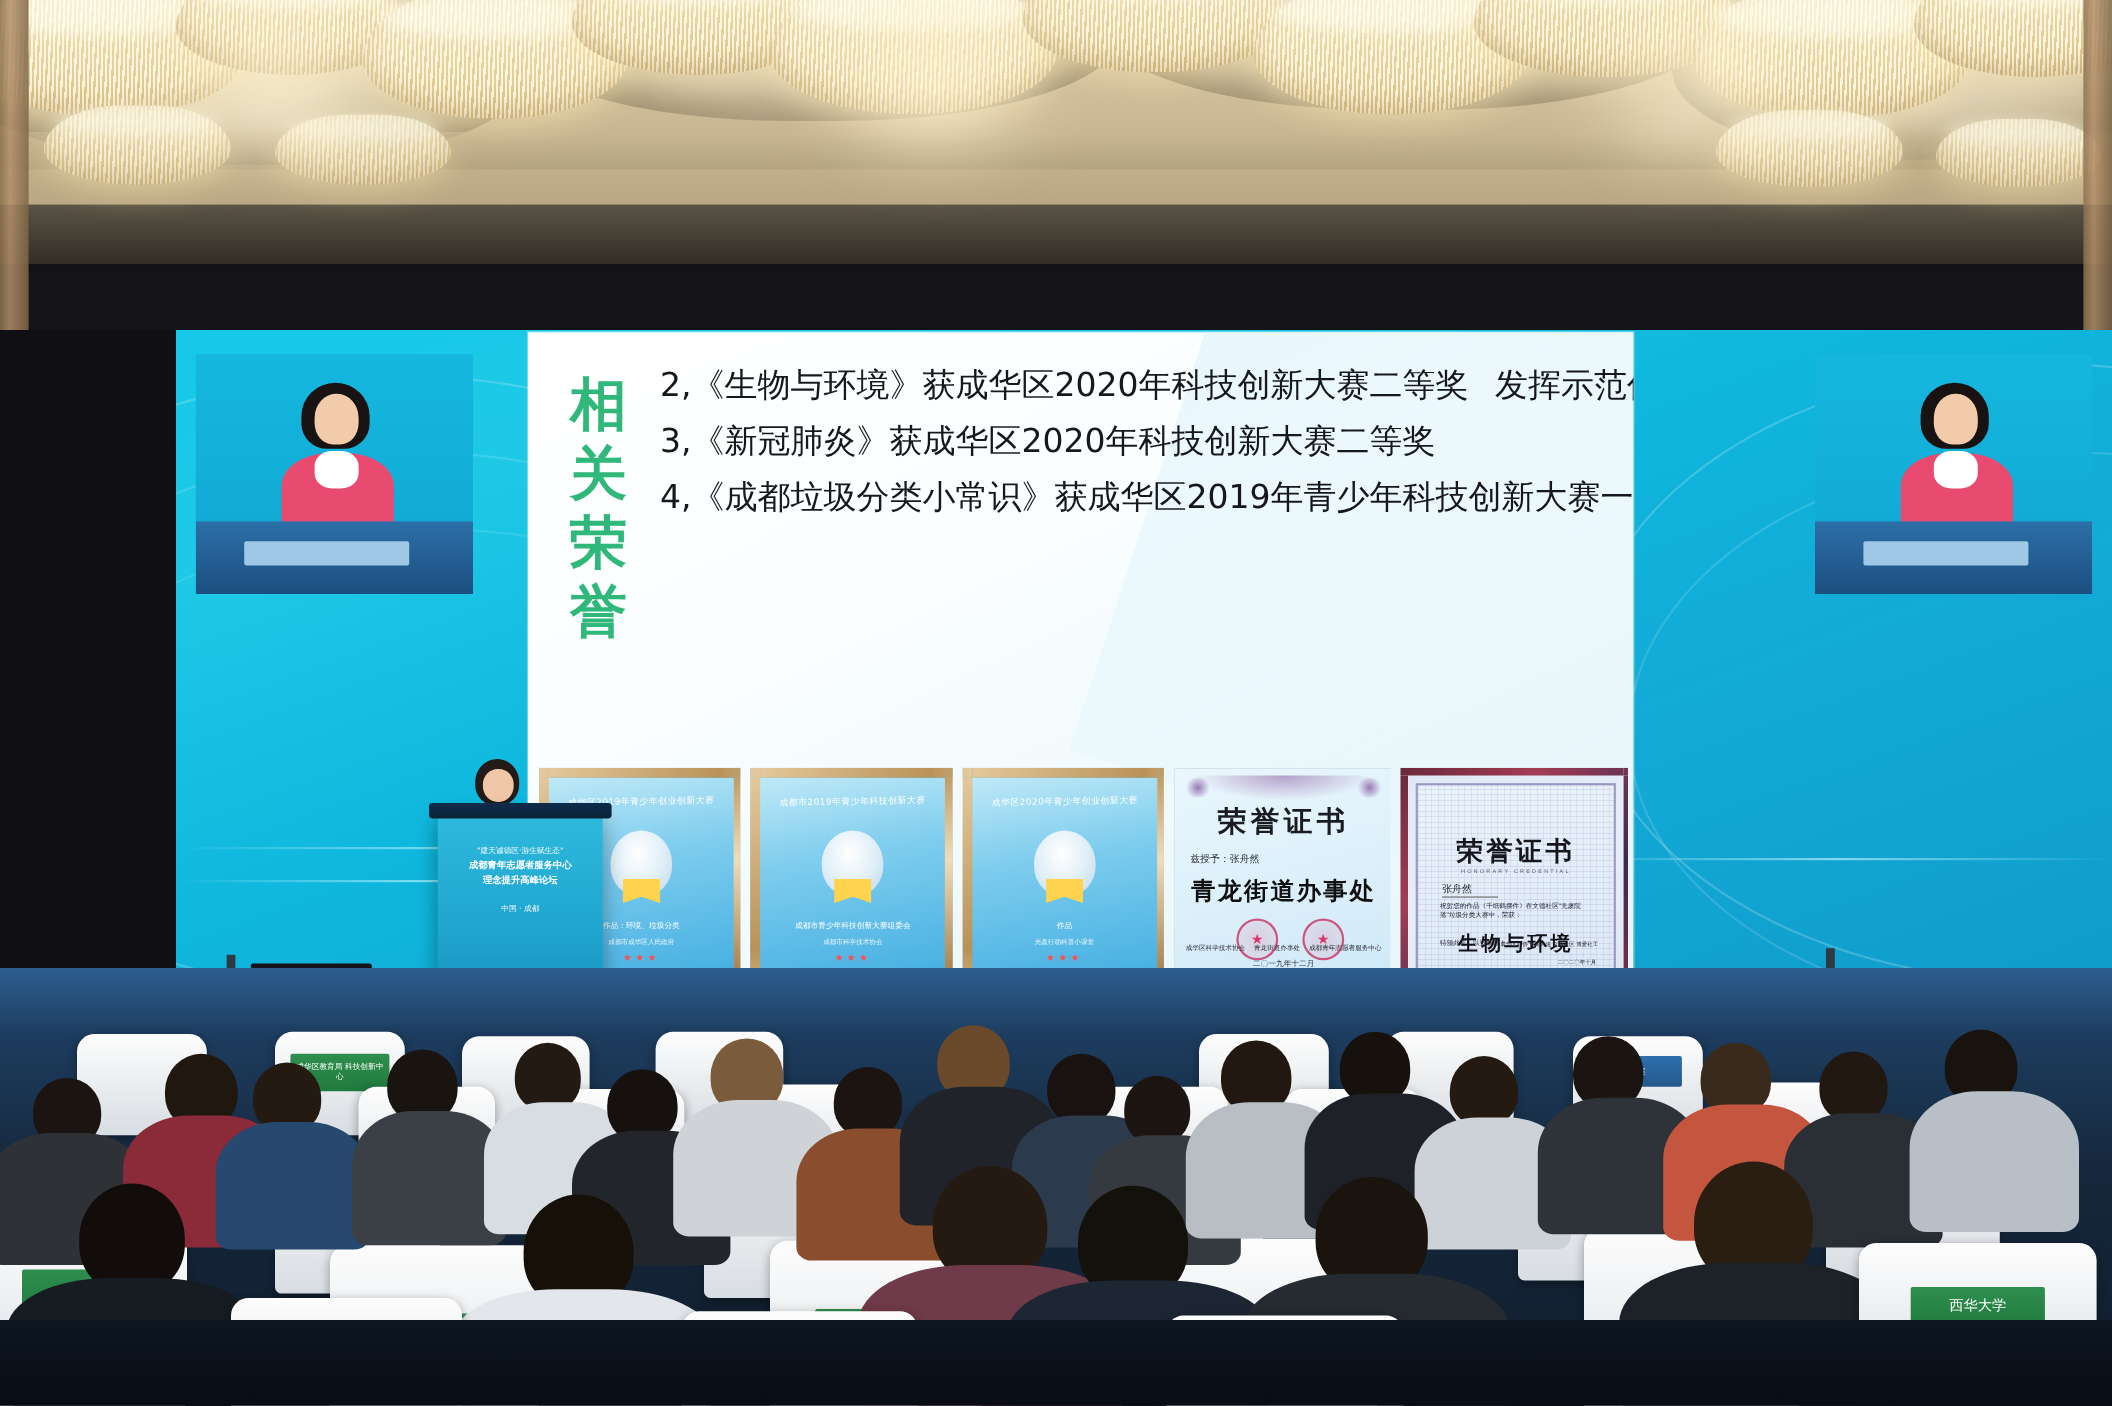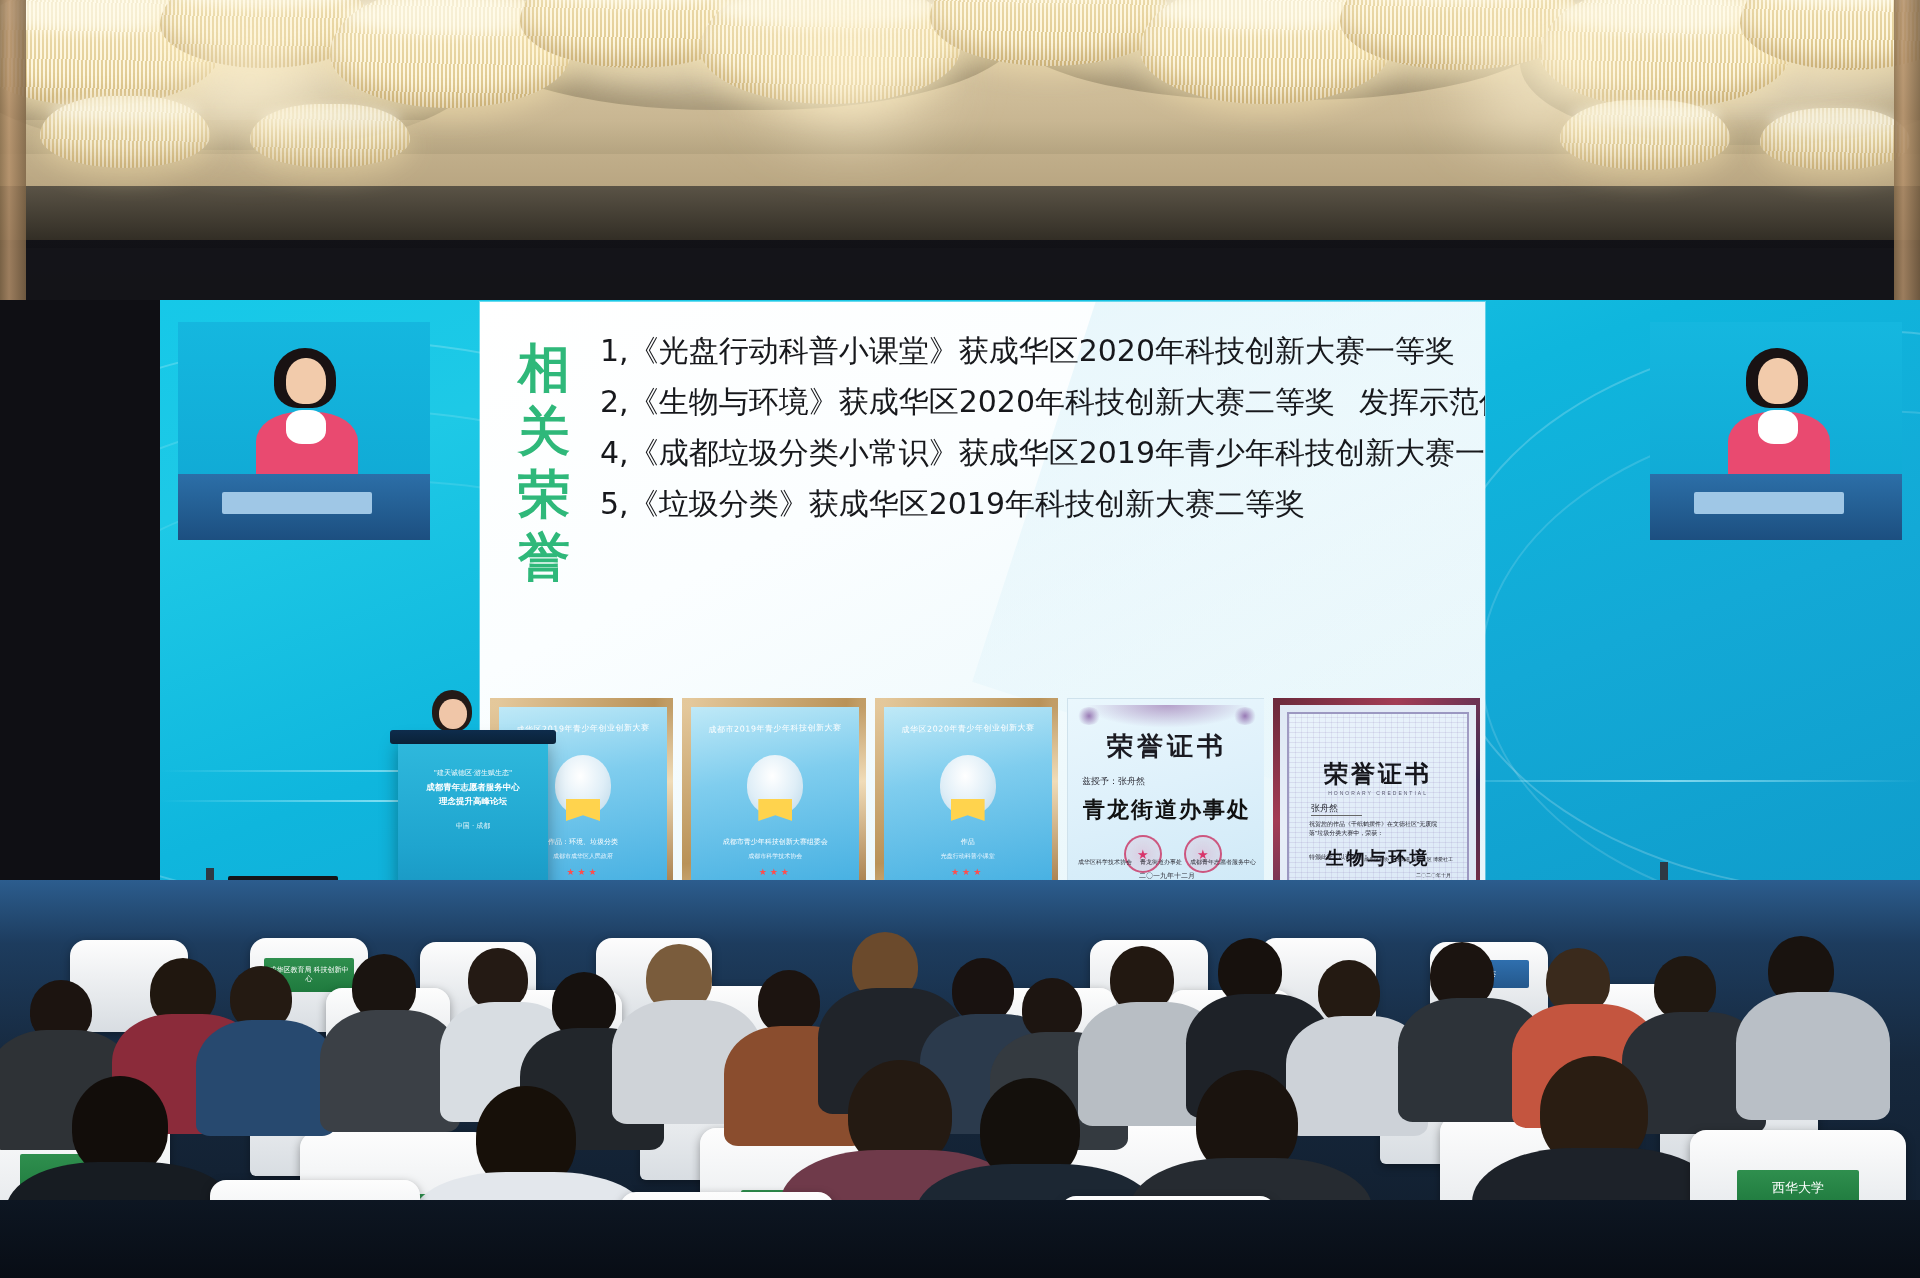--- a/index.html
+++ b/index.html
@@ -238,30 +238,27 @@
 
     <div class="vtitle">
       <span>相</span>
       <span>关</span>
       <span>荣</span>
       <span>誉</span>
     </div>
 
     <div class="bullets">
       <div class="bullet">
-        <span>1,</span><span>《光盘行动科普小课堂》获成华区2020年科技创新大赛一等奖</span><span class="note"></span>
+        <span>2,</span><span>《生物与环境》获成华区2020年科技创新大赛二等奖</span><span class="note">发挥示范作用</span>
       </div>
       <div class="bullet">
-        <span>2,</span><span>《生物与环境》获成华区2020年科技创新大赛二等奖</span><span class="note">发挥示范作用</span>
+        <span>3,</span><span>《新冠肺炎》获成华区2020年科技创新大赛二等奖</span><span class="note"></span>
       </div>
       <div class="bullet">
         <span>4,</span><span>《成都垃圾分类小常识》获成华区2019年青少年科技创新大赛一等奖</span><span class="note"></span>
-      </div>
-      <div class="bullet">
-        <span>5,</span><span>《垃圾分类》获成华区2019年科技创新大赛二等奖</span><span class="note"></span>
       </div>
     </div>
 
     <div class="certs">
 
       <div class="cert">
         <div class="cert-frame" style="height:178px;">
           <div class="cf-title">成华区2019年青少年创业创新大赛</div>
           <div class="cf-medal"></div>
           <div class="cf-ribbon"></div>

